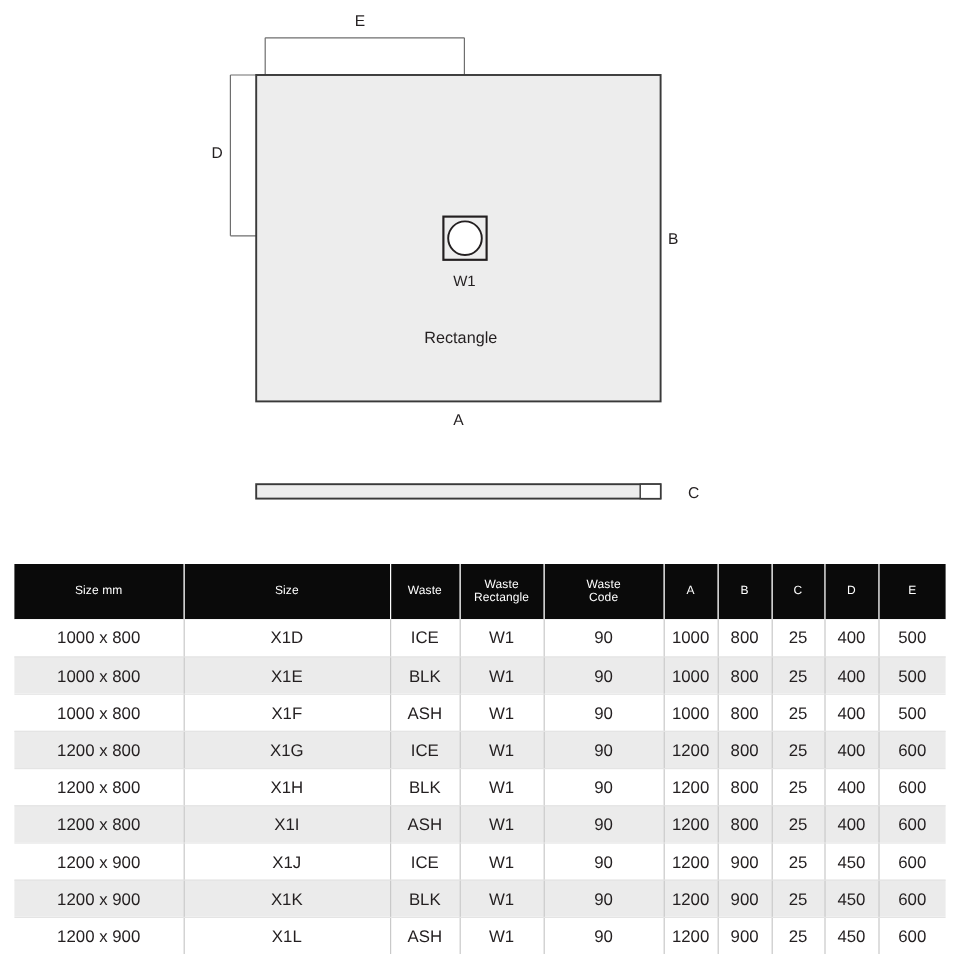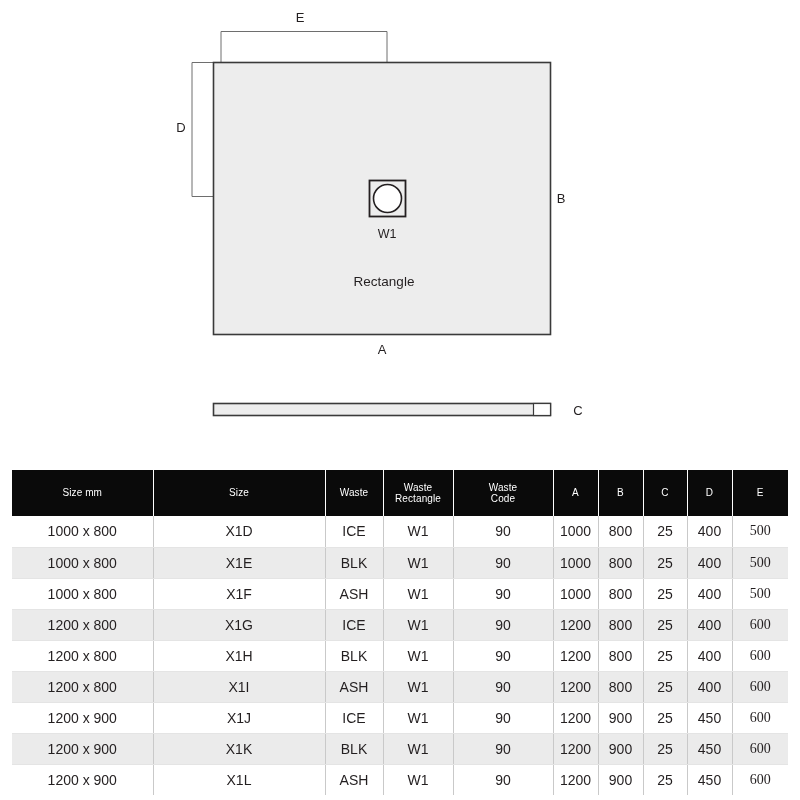--- a/index.html
+++ b/index.html
@@ -75,21 +75,21 @@
     height: 31px;
     text-align: center;
     vertical-align: middle;
     color: #231f20;
     font-size: 14px;
     border-right: 1px solid #c9c9c9;
     border-bottom: 1px solid #e4e4e4;
     padding: 0 2px;
     white-space: nowrap;
   }
-  table.spec tbody td:last-child { border-right: none; font-family: Liberation Serif, serif; }
+  table.spec tbody td:last-child { border-right: none; }
   table.spec tbody tr.alt td { background: #ebebeb; }
   table.spec tbody tr.plain td { background: #ffffff; }
   table.spec tbody tr:last-child td { border-bottom: none; }
 
   
   col.c-size   { width: 141px; }
   col.c-code   { width: 172px; }
   col.c-finish { width: 58px; }
   col.c-wpos   { width: 70px; }
   col.c-wsize  { width: 100px; }

